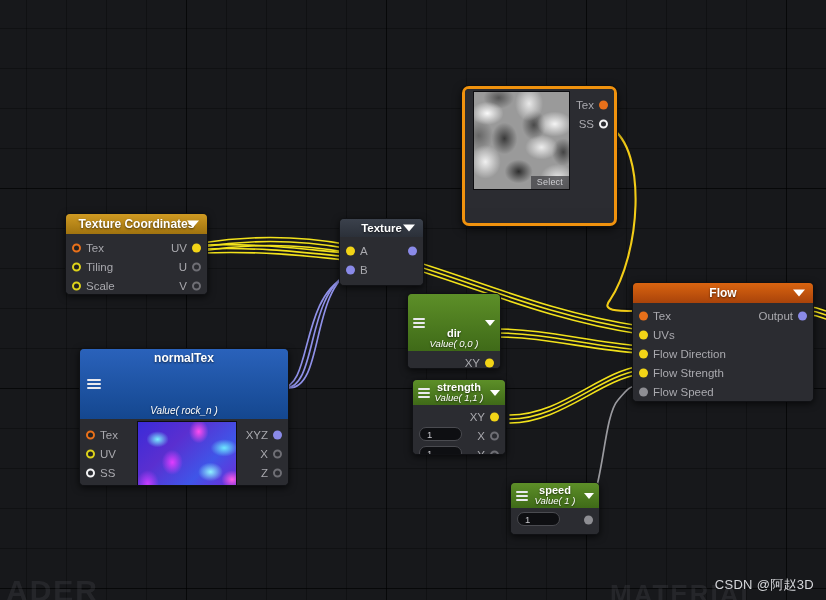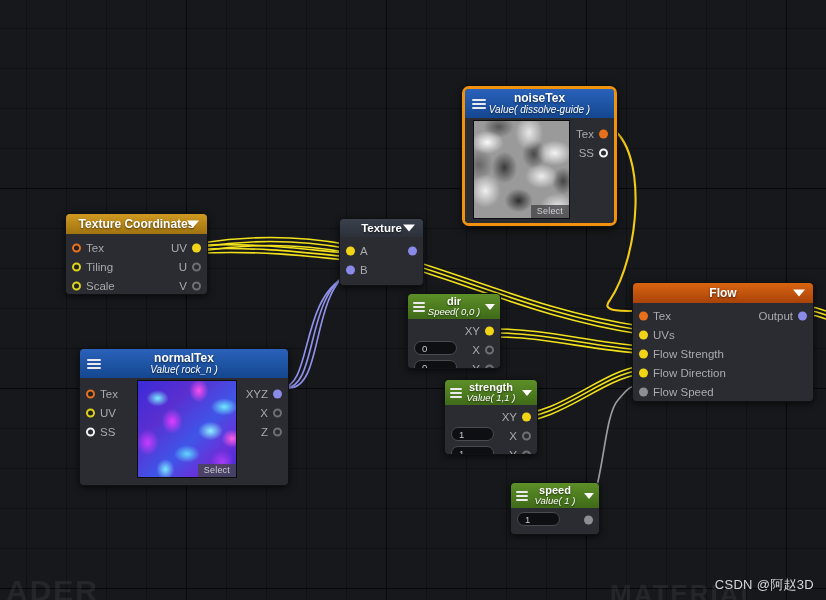--- a/index.html
+++ b/index.html
@@ -117,29 +117,20 @@
 
       <g stroke="#f2e21b" stroke-width="1.6">
         <path d="M810,307 C818,307 822,310 826,311"></path>
         <path d="M810,311 C818,311 822,314 826,315"></path>
         <path d="M810,315 C818,315 822,318 826,319"></path>
       </g>
     </g>
   </svg>
 
   <div class="node selected" style="left:462px;top:86px;width:155px;height:140px;">
-    <div class="nhead two" style="background:linear-gradient(#2a62bb,#14478f);">
-      <div class="hamb">
-          <i></i>
-          <i></i>
-          <i></i>
-        </div>
-      <div>noiseTex</div>
-      <div class="sub">Value( dissolve-guide )</div>
-    </div>
     <div class="nbody" style="height:108px;padding-top:6px;">
       <div class="row out" style="margin-left:105px;">
         <span class="lbl">Tex</span>
         <span class="sock right f-orange"></span>
       </div>
       <div class="row out" style="margin-left:105px;">
         <span class="lbl">SS</span>
         <span class="sock right r-white"></span>
       </div>
       <div class="thumb" style="left:8px;top:2px;width:95px;height:97px;overflow:hidden;
@@ -201,21 +192,21 @@
         <span class="sock right f-purple"></span>
       </div>
       <div class="row">
         <span class="sock left f-purple"></span>
         <span class="lbl">B</span>
       </div>
     </div>
   </div>
 
   <div class="node" style="left:79px;top:348px;width:210px;height:138px;">
-    <div class="nhead two" style="background:linear-gradient(#2a62bb,#14478f);">
+    <div class="nhead two" style="background:linear-gradient(#2a62bb,#14478f);gap:41px;">
       <div class="hamb">
           <i></i>
           <i></i>
           <i></i>
         </div>
       <div>normalTex</div>
       <div class="sub">Value( rock_n )</div>
     </div>
     <div class="nbody" style="height:106px;padding-top:6px;">
       <div class="row">
@@ -254,43 +245,43 @@
     </div>
   </div>
 
   <div class="node" style="left:407px;top:293px;width:94px;height:76px;">
     <div class="nhead two" style="background:linear-gradient(#5d8f28,#3f6a18);padding:1px 0 2px;">
       <div class="hamb" style="left:5px;width:12px;">
           <i></i>
           <i></i>
           <i></i>
         </div>
-      <div style="font-size:11px;">dir</div>
-      <div class="sub" style="font-size:9.5px;">Speed( 0,0 )</div>
+      <div style="font-size:11px;margin-top:32px;">dir</div>
+      <div class="sub" style="font-size:9.5px;">Value( 0,0 )</div>
       <div class="caret" style="right:5px;border-left-width:5px;border-right-width:5px;border-top-width:6px;"></div>
     </div>
     <div class="nbody" style="height:48px;padding-top:2px;">
       <div class="row out">
         <span class="lbl">XY</span>
         <span class="sock right f-yellow"></span>
       </div>
       <div class="row out">
         <span class="lbl">X</span>
         <span class="sock right r-gray"></span>
       </div>
       <div class="row out">
         <span class="lbl">Y</span>
         <span class="sock right r-gray"></span>
       </div>
       <div class="field" style="left:6px;top:22px;width:43px;">0</div>
       <div class="field" style="left:6px;top:41px;width:43px;">0</div>
     </div>
   </div>
 
-  <div class="node" style="left:444px;top:379px;width:94px;height:76px;">
+  <div class="node" style="left:412px;top:379px;width:94px;height:76px;">
     <div class="nhead two" style="background:linear-gradient(#5d8f28,#3f6a18);padding:1px 0 2px;">
       <div class="hamb" style="left:5px;width:12px;">
           <i></i>
           <i></i>
           <i></i>
         </div>
       <div style="font-size:11px;">strength</div>
       <div class="sub" style="font-size:9.5px;">Value( 1,1 )</div>
       <div class="caret" style="right:5px;border-left-width:5px;border-right-width:5px;border-top-width:6px;"></div>
     </div>
@@ -343,25 +334,25 @@
         <span class="lbl">Tex</span>
         <span style="margin-left:auto;margin-right:20px;">Output</span>
         <span class="sock right f-purple"></span>
       </div>
       <div class="row">
         <span class="sock left f-yellow"></span>
         <span class="lbl">UVs</span>
       </div>
       <div class="row">
         <span class="sock left f-yellow"></span>
+        <span class="lbl">Flow Direction</span>
+      </div>
+      <div class="row">
+        <span class="sock left f-yellow"></span>
         <span class="lbl">Flow Strength</span>
-      </div>
-      <div class="row">
-        <span class="sock left f-yellow"></span>
-        <span class="lbl">Flow Direction</span>
       </div>
       <div class="row">
         <span class="sock left f-gray"></span>
         <span class="lbl">Flow Speed</span>
       </div>
     </div>
   </div>
 
   <div class="watermark">CSDN @阿赵3D</div>
 

